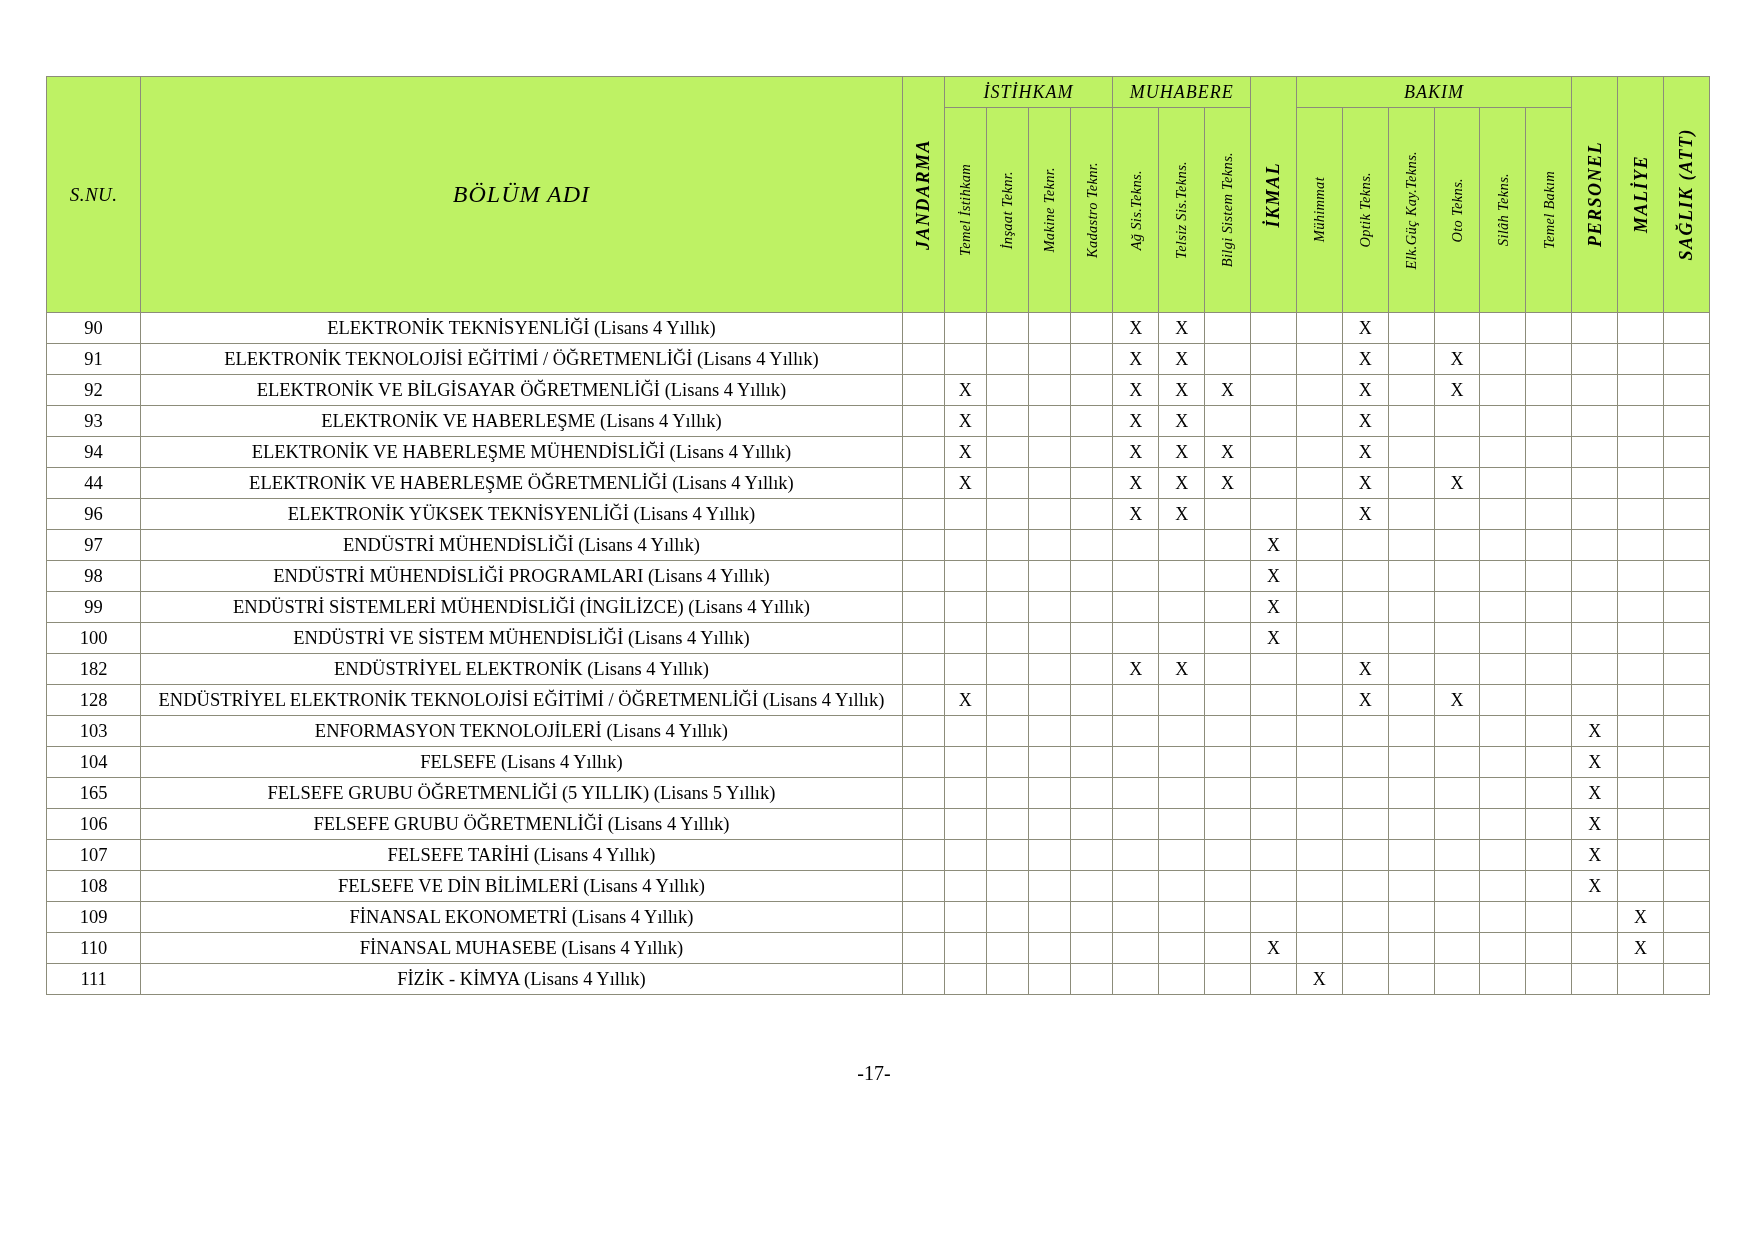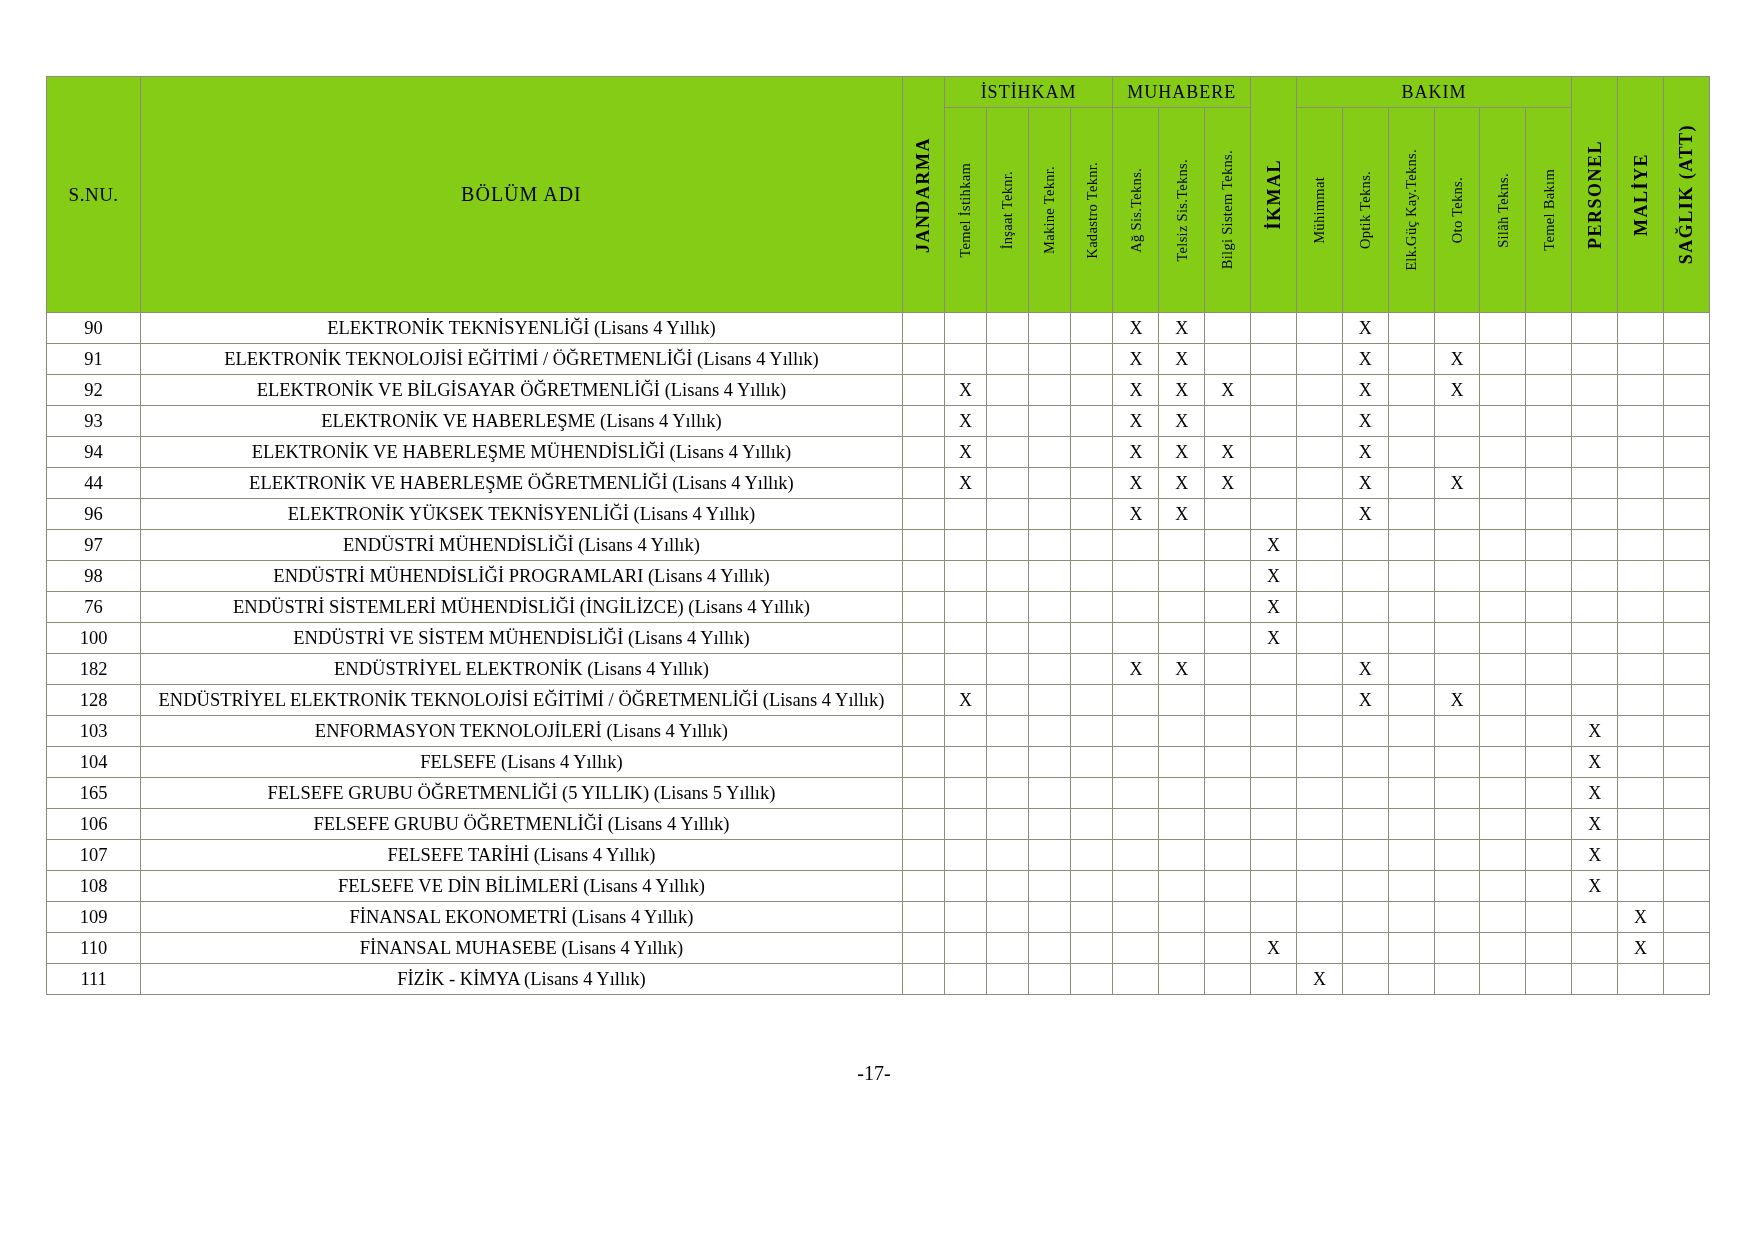--- a/index.html
+++ b/index.html
@@ -26,31 +26,32 @@
     width: 1664px;
   }
   table.grid th, table.grid td {
     border: 1px solid #8c8c7a;
     padding: 0;
     font-weight: normal;
     vertical-align: middle;
   }
   
   thead th {
-    background: #84cc16;
+    background: #bef264;
     text-align: center;
+    font-style: italic;
   }
   .hdr-snu {
     font-family: "Liberation Serif", serif;
     font-size: 19px;
     font-weight: bold;
     letter-spacing: 0.5px;
   }
   .hdr-bolum {
-    font-size: 20px;
+    font-size: 24px;
     font-weight: bold;
     letter-spacing: 1px;
   }
   .grp-label {
     font-size: 18px;
     font-weight: bold;
     letter-spacing: 1px;
     height: 30px;
   }
   .vert {
@@ -430,21 +431,21 @@
           <td class="mark"></td>
           <td class="mark"></td>
           <td class="mark"></td>
           <td class="mark"></td>
           <td class="mark"></td>
           <td class="mark"></td>
           <td class="mark"></td>
           <td class="mark"></td>
         </tr>
         <tr>
-          <td class="num">76</td>
+          <td class="num">99</td>
           <td class="name">ENDÜSTRİ SİSTEMLERİ MÜHENDİSLİĞİ (İNGİLİZCE) (Lisans 4 Yıllık)</td>
           <td class="mark"></td>
           <td class="mark"></td>
           <td class="mark"></td>
           <td class="mark"></td>
           <td class="mark"></td>
           <td class="mark"></td>
           <td class="mark"></td>
           <td class="mark"></td>
           <td class="mark">X</td>

